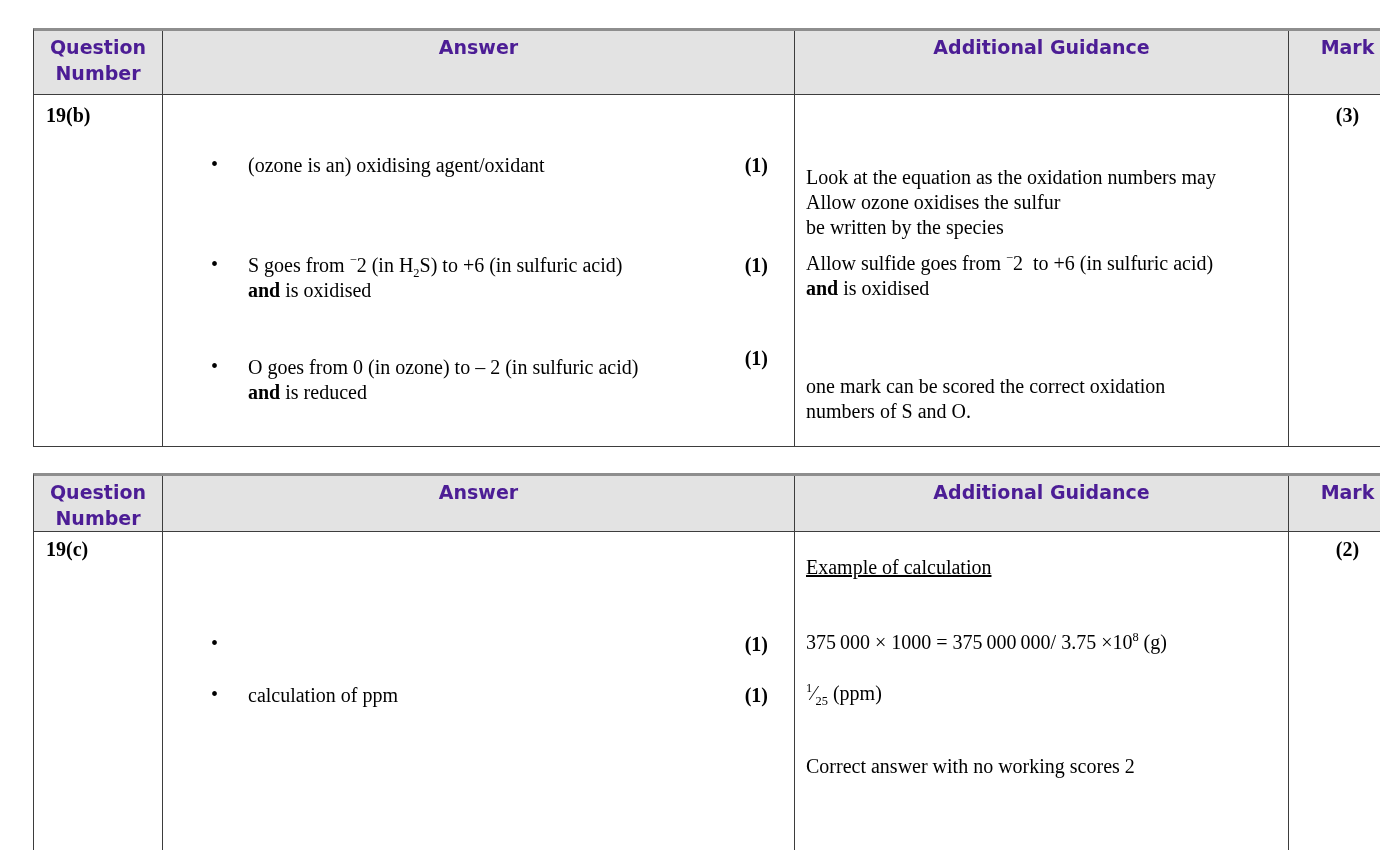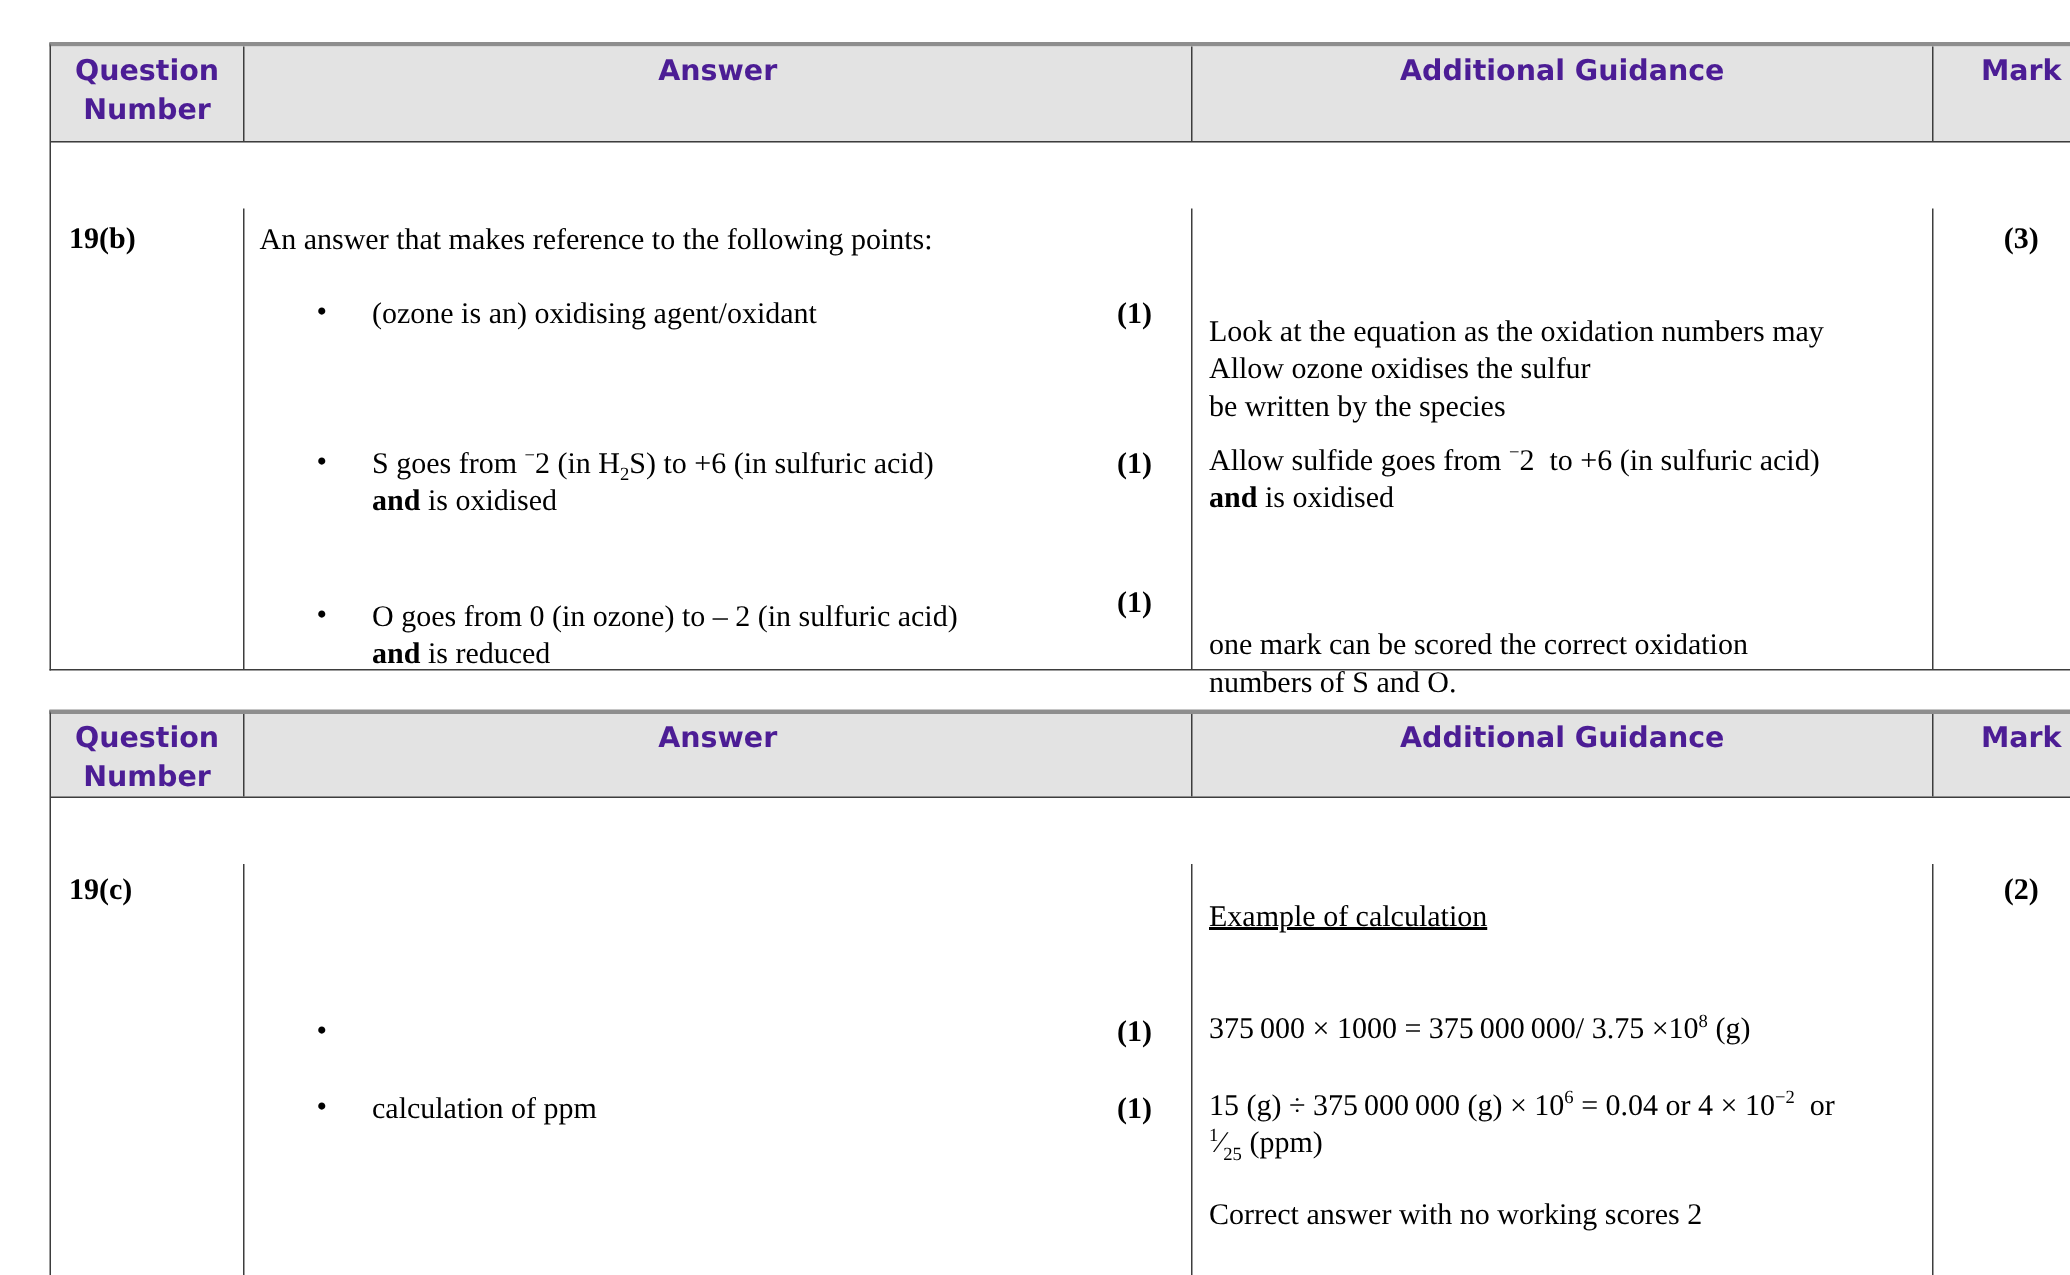--- a/index.html
+++ b/index.html
@@ -27,21 +27,21 @@
   .c1{width:129px;flex:0 0 auto;}
   .c2{width:632px;flex:0 0 auto;}
   .c3{width:494px;flex:0 0 auto;}
   .c4{flex:1;}
   .hrow .c1,.hrow .c2,.hrow .c3,.brow .c1,.brow .c2,.brow .c3{border-right:1.4px solid #3d3d3d;}
   .hcell{
     box-sizing:border-box;text-align:center;padding:3px 4px 0 4px;
     font-family:"DejaVu Sans","Liberation Sans",sans-serif;
     font-weight:bold;font-size:19px;line-height:26px;color:#4c1d95;
   }
-  .bcell{position:relative;box-sizing:border-box;margin-top:44px;}
+  .bcell{position:relative;box-sizing:border-box;}
   .qnum{position:absolute;top:8px;left:12px;font-weight:bold;}
   .mval{position:absolute;top:8px;left:0;right:0;text-align:center;font-weight:bold;}
   .t2 .qnum,.t2 .mval{top:5px;}
   .intro{position:absolute;top:9px;left:10px;white-space:nowrap;}
   .bullet{position:absolute;left:0;right:0;}
   .glyph{position:absolute;left:48px;top:-1px;}
   .btext{margin-left:85px;}
   .bmark{position:absolute;right:26px;top:0;font-weight:bold;}
   .gblock{position:absolute;left:11px;right:6px;}
   .line{white-space:nowrap;}
@@ -73,21 +73,20 @@
     <div class="hcell c1">Question Number</div>
     <div class="hcell c2">Answer</div>
     <div class="hcell c3">Additional Guidance</div>
     <div class="hcell c4">Mark</div>
   </div>
   <div class="brow">
     <div class="bcell c1">
       <div class="qnum">19(b)</div>
     </div>
     <div class="bcell c2">
-      <div class="intro">An answer that makes reference to the following points:</div>
       <div class="bullet pos-b1">
         <span class="glyph">•</span>
         <div class="btext">
             <div class="line">(ozone is an) oxidising agent/oxidant</div>
           </div>
         <span class="bmark">(1)</span>
       </div>
       <div class="bullet pos-b2">
         <span class="glyph">•</span>
         <div class="btext">
@@ -151,21 +150,20 @@
       </div>
     </div>
     <div class="bcell c3">
       <div class="gblock pos-g1">
           <div class="line"><span class="u">Example of calculation</span></div>
         </div>
       <div class="gblock pos-g2">
           <div class="line">375 000 × 1000 = 375 000 000/ 3.75 ×10<sup>8</sup> (g)</div>
         </div>
       <div class="gblock pos-g3">
-          <div class="line">15 (g) ÷ 375 000 000 (g) × 10<sup>6</sup> = 0.04 or 4 × 10<sup>−2</sup>&nbsp; or</div>
           <div class="line"><sup>1</sup>⁄<sub>25</sub> (ppm)</div>
         </div>
       <div class="gblock pos-g4">
           <div class="line">Correct answer with no working scores 2</div>
         </div>
     </div>
     <div class="bcell c4">
       <div class="mval">(2)</div>
     </div>
   </div>

